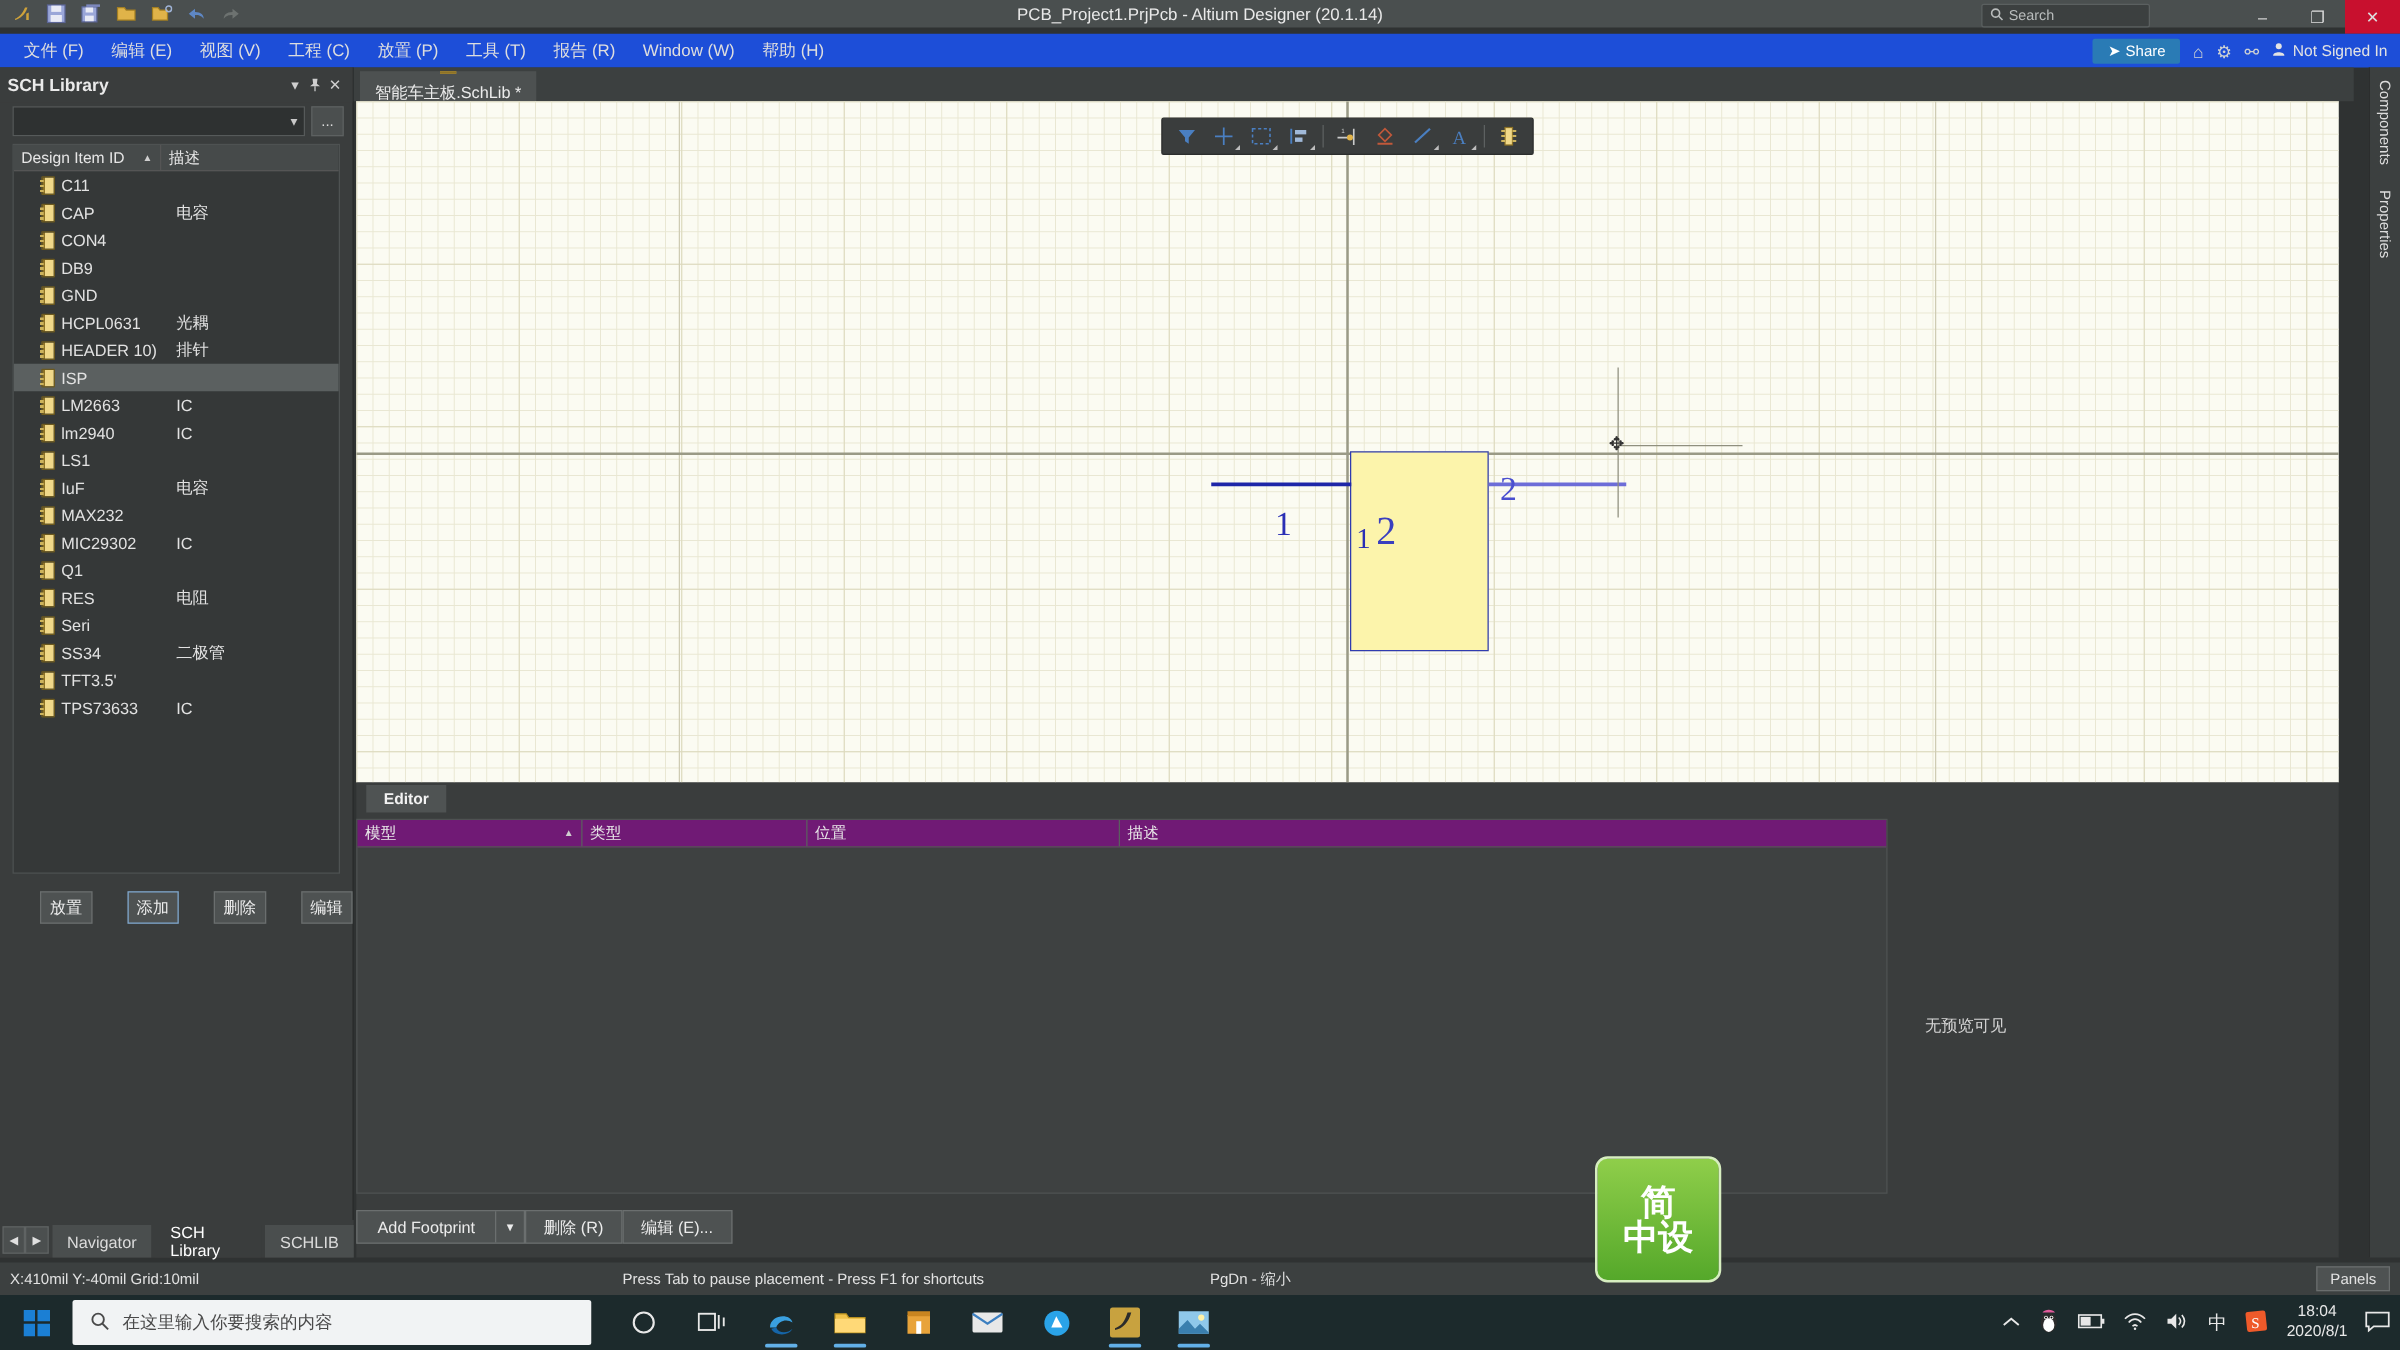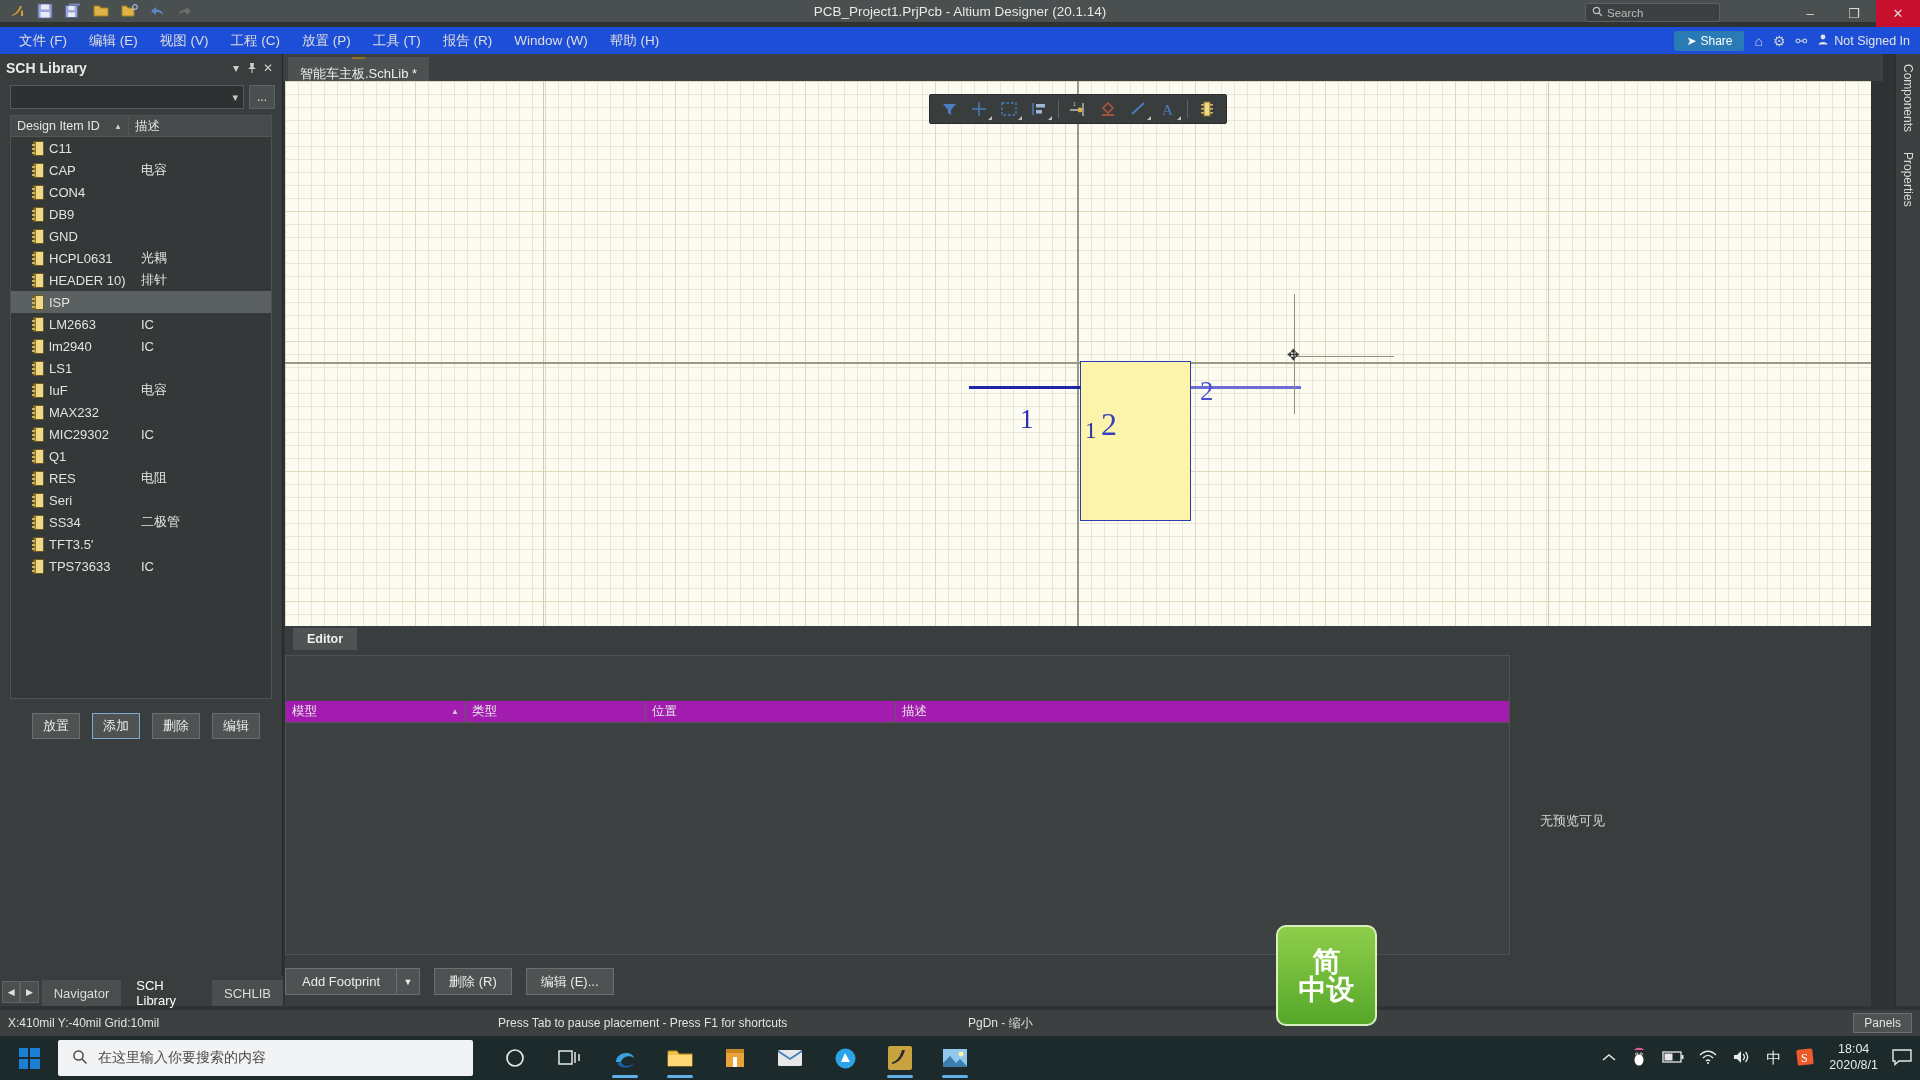--- a/index.html
+++ b/index.html
@@ -65,21 +65,21 @@
     color:#e2e2e2; }
   .row.sel { background:#5b6060; }
   .ic-chip { width:11px; height:15px; margin-right:5px; flex:none;
     background:linear-gradient(90deg,#8d7226 0 2px,#f0d889 2px 9px,#8d7226 9px 11px);
     border:1px solid #6d5a1e; border-radius:1px; position:relative; }
   .ic-chip:after{content:"";position:absolute;left:-2px;top:2px;width:3px;height:11px;
     background:repeating-linear-gradient(#cdb35c 0 2px,transparent 2px 4px);}
   .r-id { width:92px; }
   .r-desc { flex:1; }
 
-  .lp-btns { display:flex; gap:12px; padding:14px 0 0 32px;align-items:flex-end; }
+  .lp-btns { display:flex; gap:28px; padding:14px 0 0 32px;align-items:flex-end; }
   .lbtn { width:48px; height:26px; background:#4e5252; border:1px solid #6a6e6e;
     display:flex; align-items:center; justify-content:center; font-size:13px; color:#ececec; }
   .lbtn.focus { border:1px solid #7fa8d0; }
   .lp-tabs { position:absolute; bottom:0; left:0; width:283px; height:30px; display:flex;
     align-items:flex-end; gap:0; padding-left:2px; background:#3a3d3d; }
   .arrbtn { width:21px; height:22px; background:#4b4f4f; border:1px solid #5f6363;
     display:flex; align-items:center; justify-content:center; font-size:9px; color:#e0e0e0;
     margin-bottom:3px;}
   .ptab { height:26px; padding:0 12px; display:flex; align-items:center; font-size:13px;
     color:#dcdcdc; background:#4a4e4e; margin-left:3px; }
@@ -129,29 +129,29 @@
   .dtb-sep { width:1px; height:18px; background:#5d6161; margin:0 3px; }
 
   
   .edpanel { position:absolute; left:285px; top:626px; width:1586px; height:380px;
     background:#3a3d3d; }
   .edtabs { height:24px; display:flex; align-items:flex-end; padding-left:8px; }
   .edtab { height:22px; padding:0 14px; display:flex; align-items:center; font-size:12.5px;
     font-weight:bold; color:#f2f2f2; background:#4f5353; }
   .edtbl { position:absolute; left:285px; top:655px; width:1225px; height:300px;
     background:#3e4141; border:1px solid #4e5252; }
-  .edtbl-head { display:flex; height:22px; background:#a21caf; border-bottom:1px solid #555;margin-top:45px; }
+  .edtbl-head { display:flex; height:22px; background:#701a75; border-bottom:1px solid #555; }
   .eth { font-size:12.5px; color:#e8e8e8; padding:2px 6px; border-right:1px solid #5b5f5f;
     display:flex; align-items:center; }
   .eth.m { width:180px; justify-content:space-between; }
   .eth.t { width:180px; }
   .eth.p { width:250px; }
   .eth.d { flex:1; border-right:none; }
 
-  .edbtns { position:absolute; left:285px; top:968px; display:flex; gap:14px; align-items:center; }
+  .edbtns { position:absolute; left:285px; top:968px; display:flex; gap:0; align-items:center; }
   .ebtn { height:27px; background:#4e5252; border:1px solid #6b6f6f; display:flex;
     align-items:center; justify-content:center; font-size:13px; color:#ececec; padding:0 14px; }
   .ebtn.split { padding:0; }
   .ebtn.split .lbl { padding:0 16px; height:100%; display:flex; align-items:center; }
   .ebtn.split .arr { width:23px; height:100%; border-left:1px solid #6b6f6f;
      display:flex; align-items:center; justify-content:center; font-size:9px; }
 
   .prevnone { position:absolute; left:1540px; top:812px; font-size:13px; color:#d6d6d6; }
   .scrollup { position:absolute; right:8px; top:655px; font-size:11px; color:#c9c9c9; }
 

